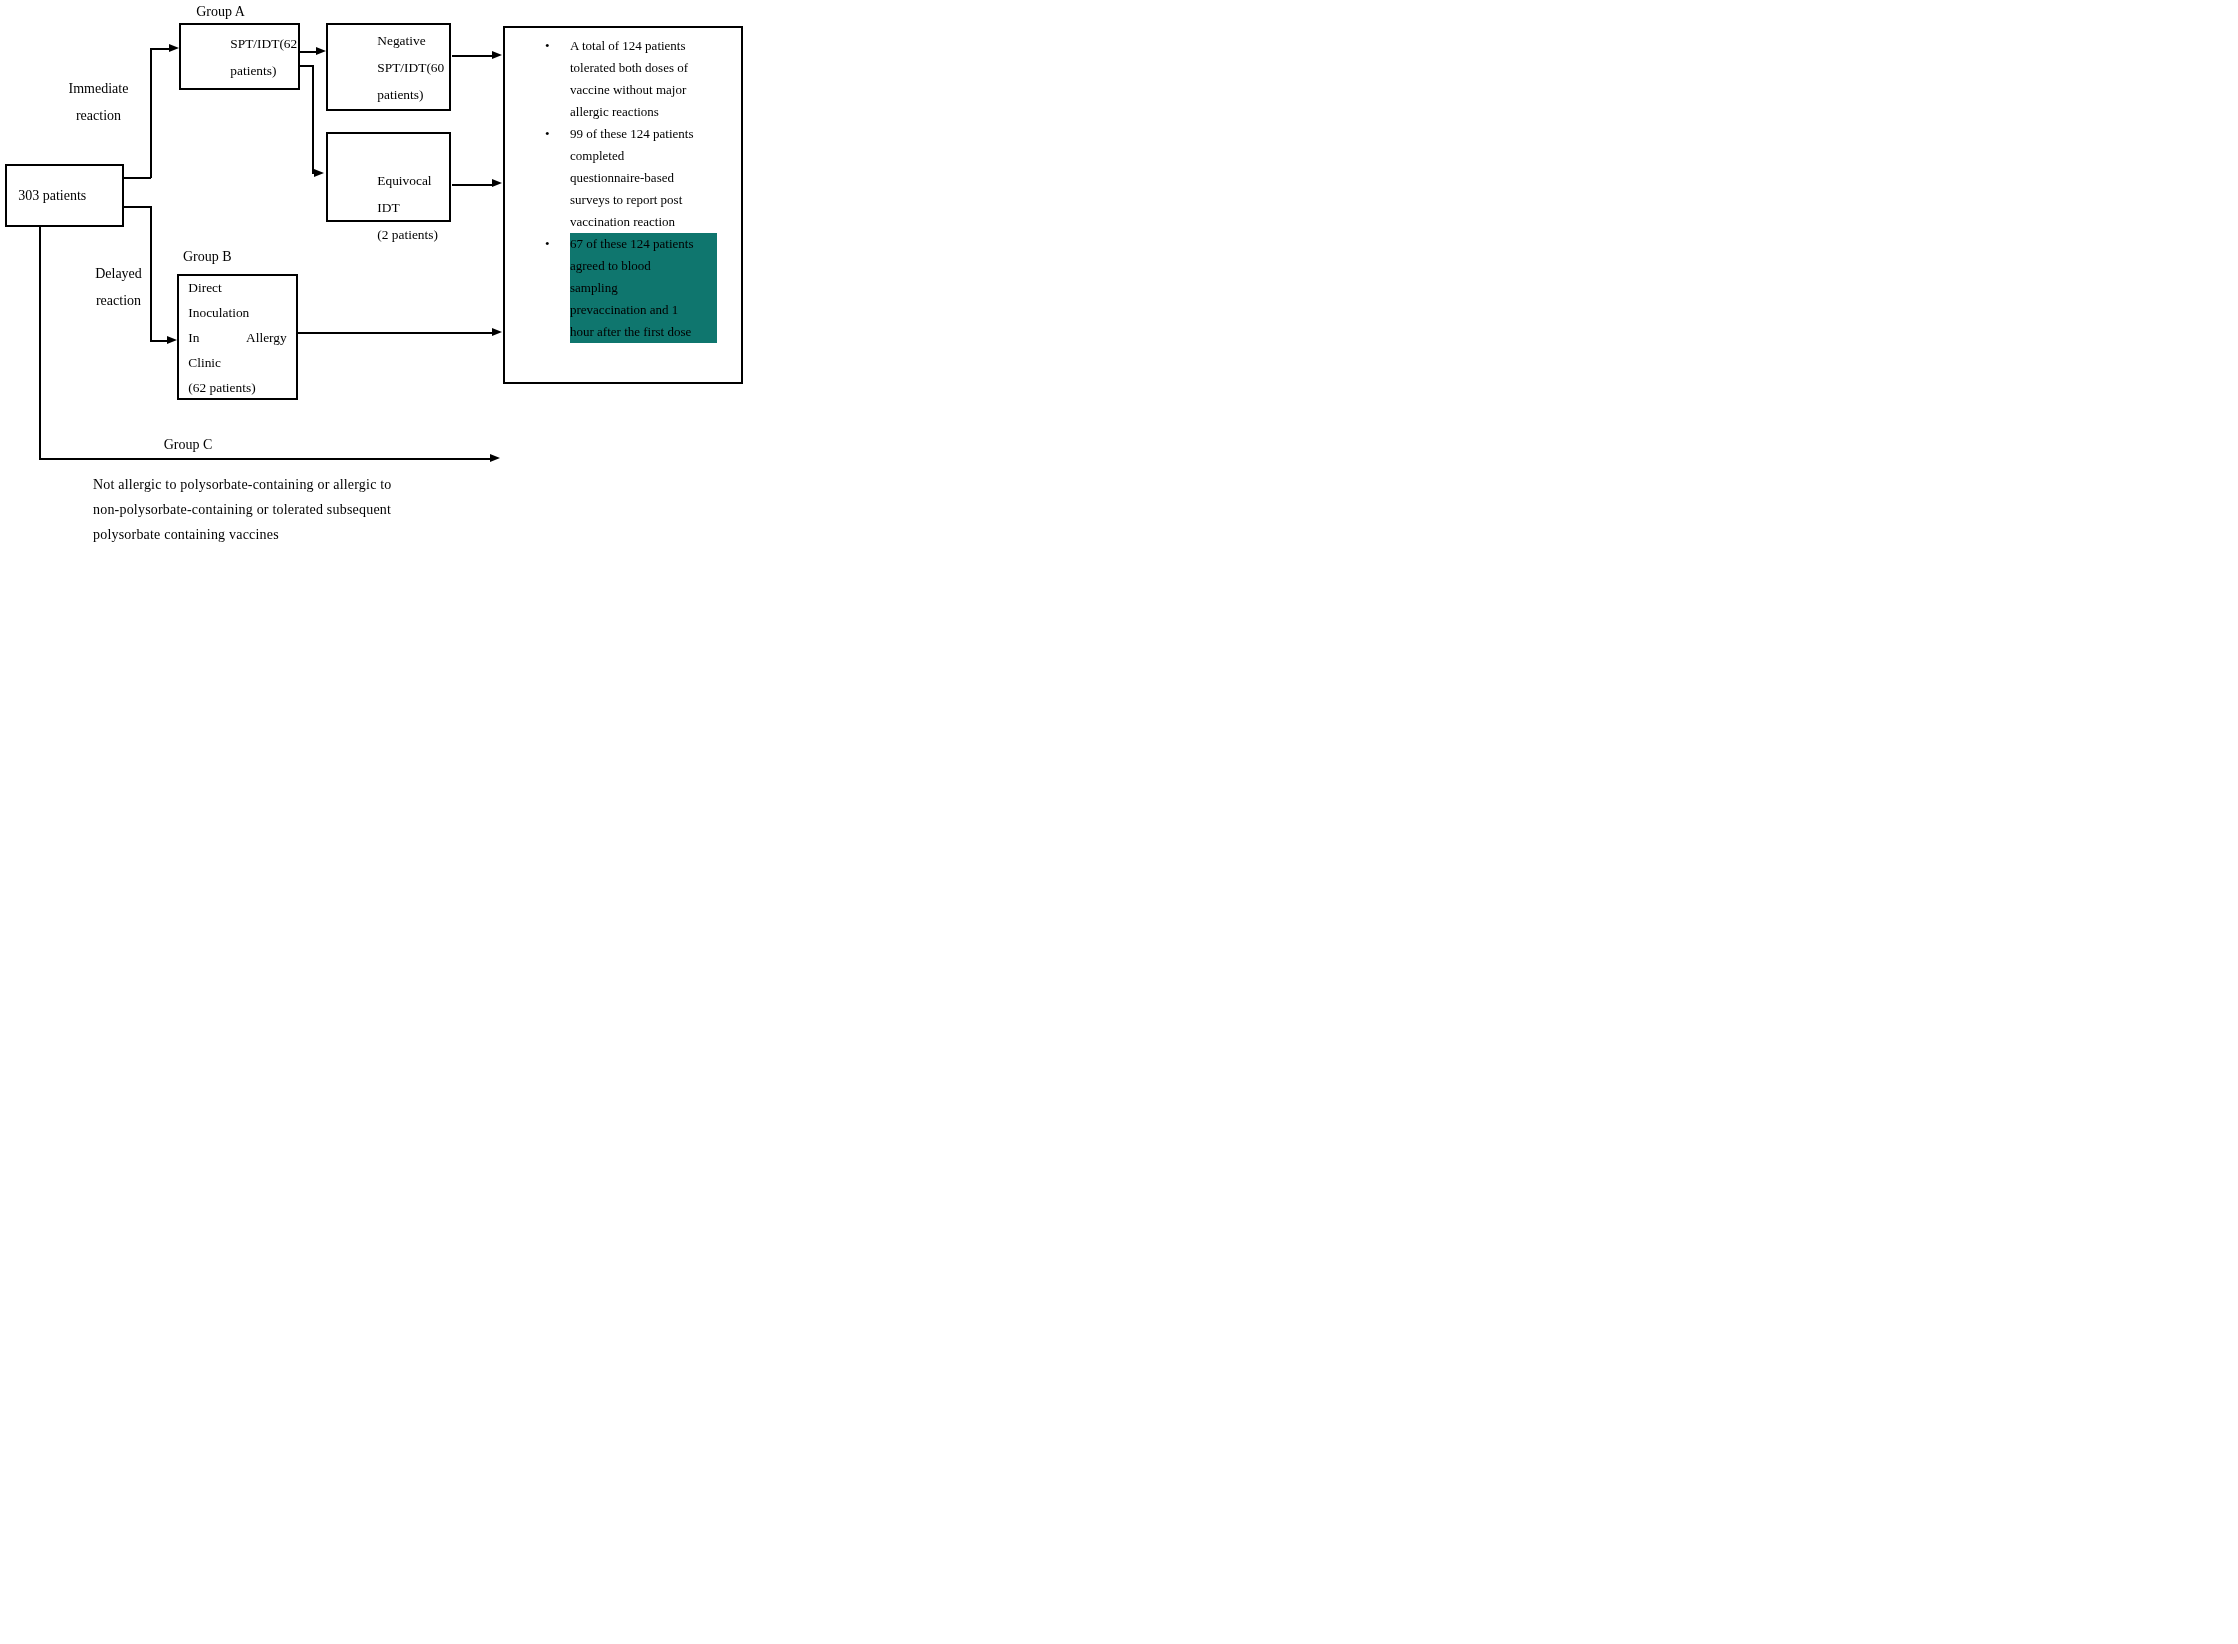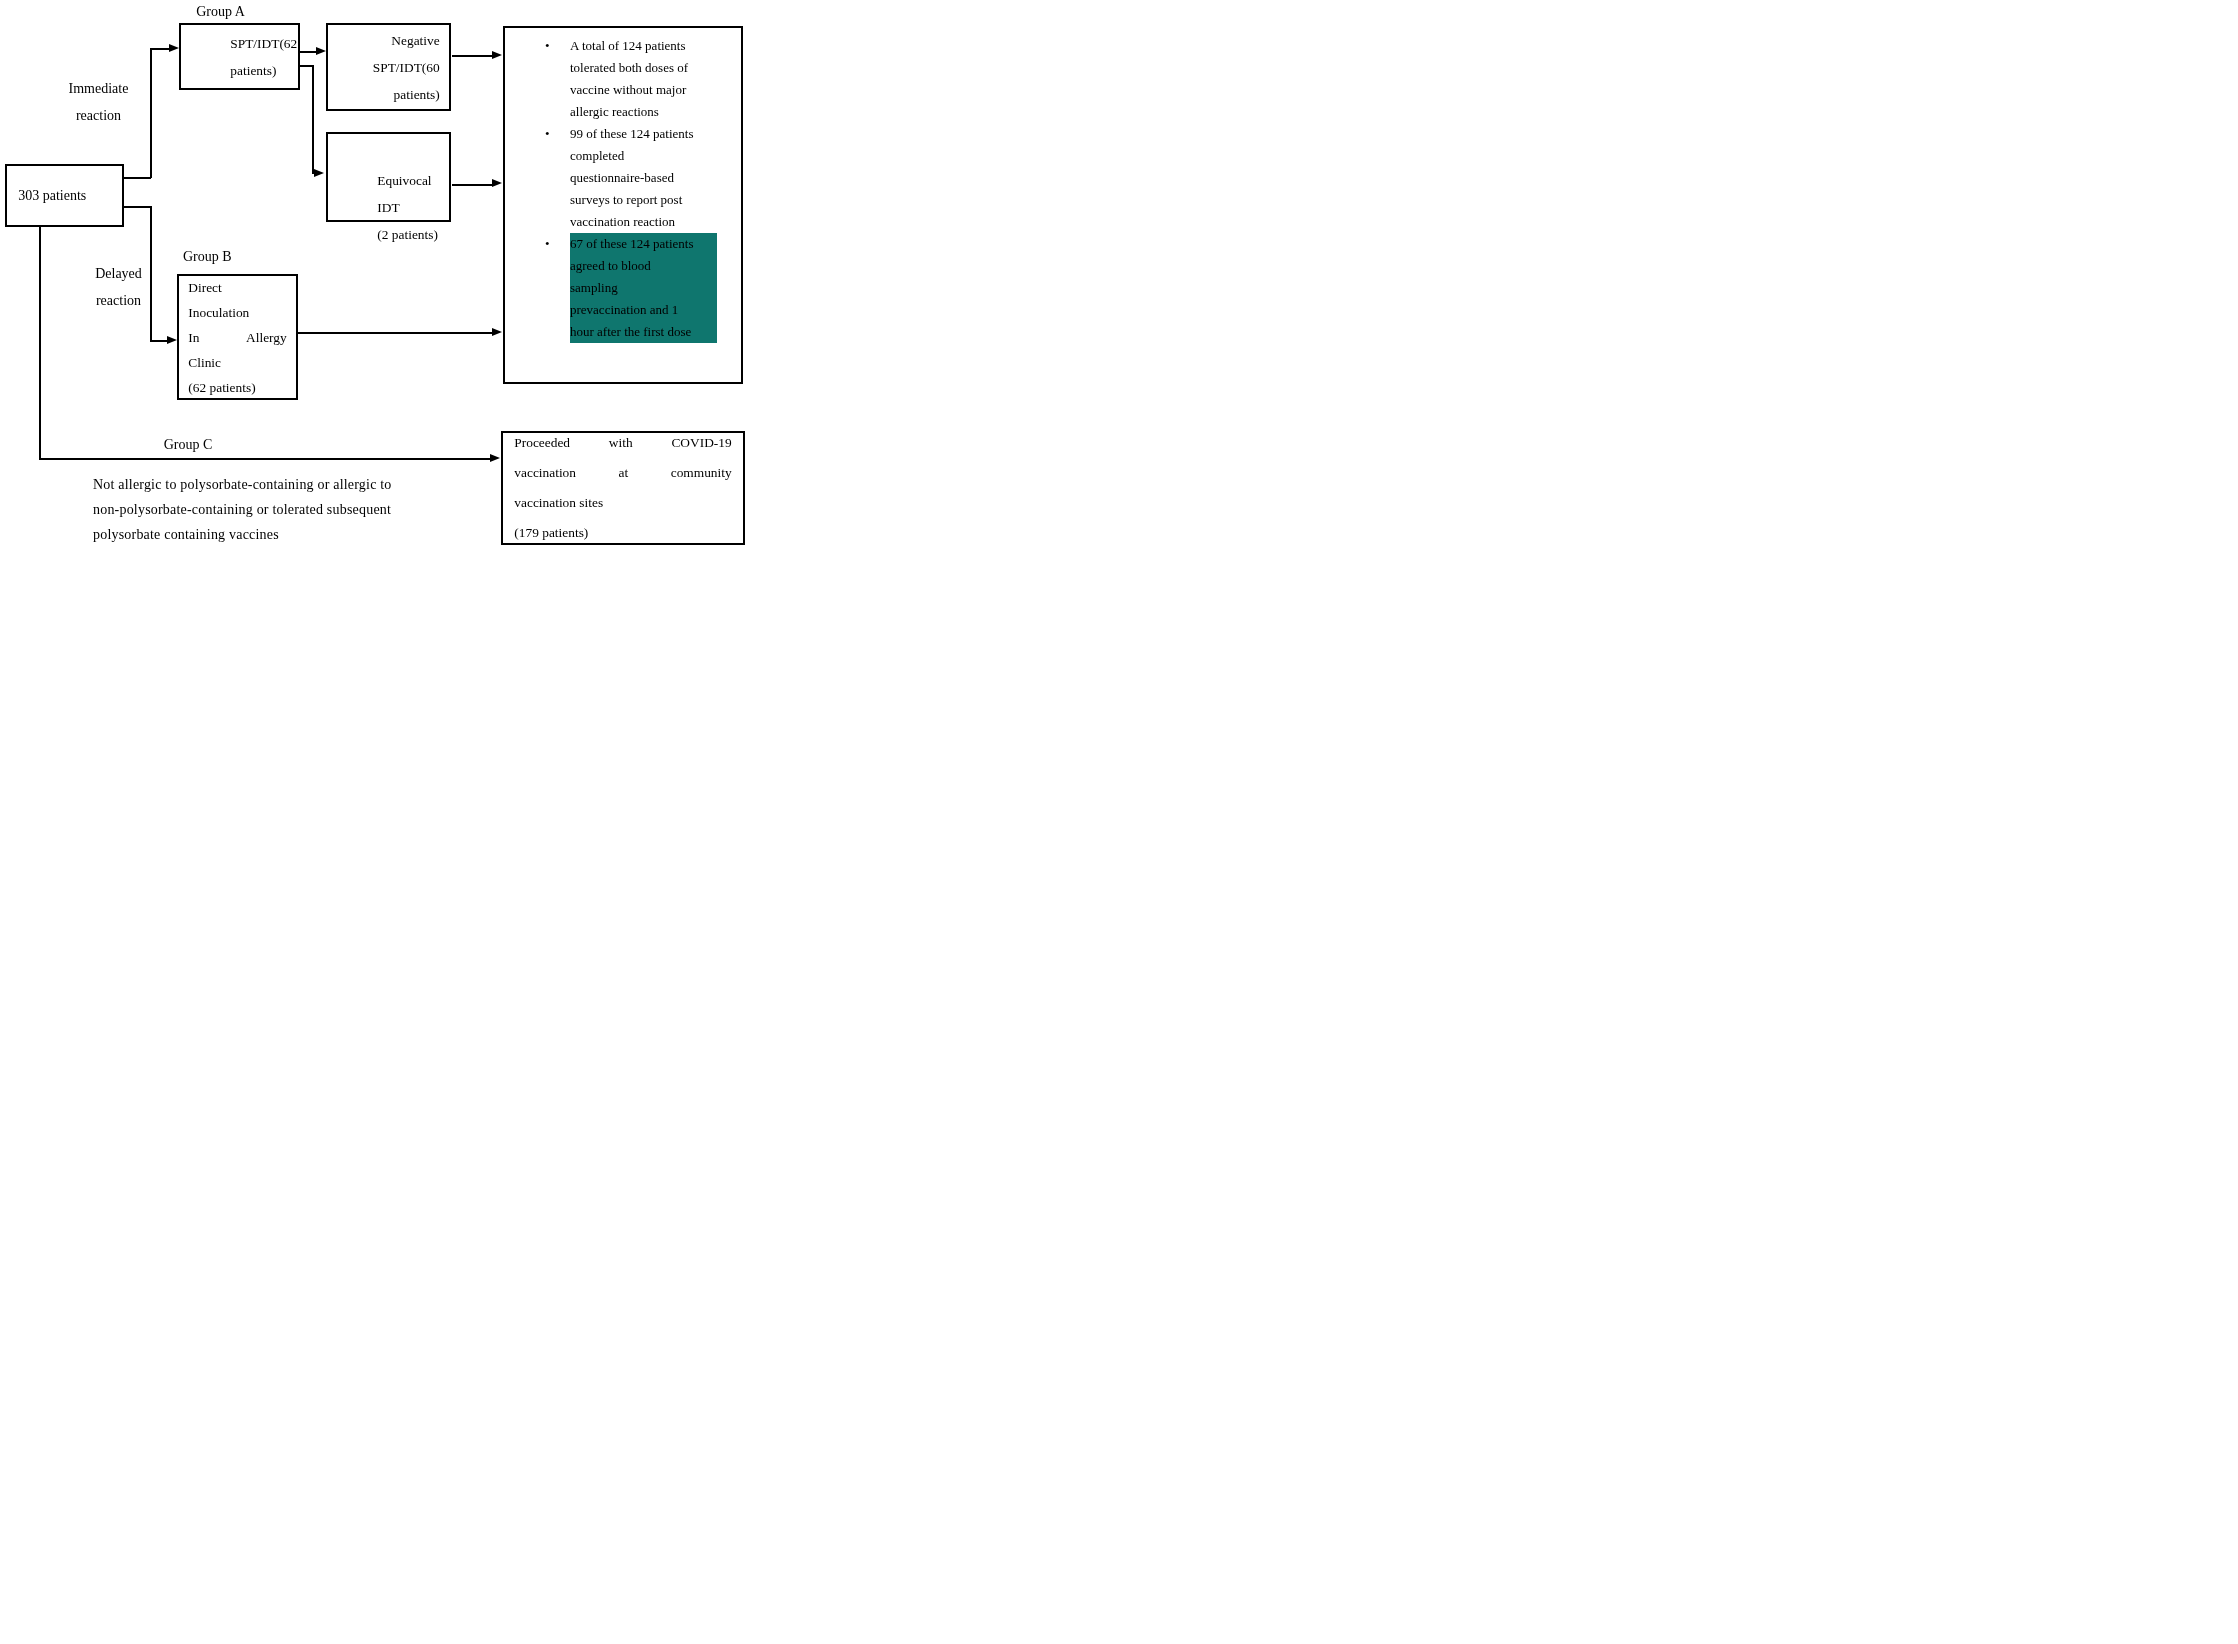--- a/index.html
+++ b/index.html
@@ -95,21 +95,21 @@
   </div>
 
   <div class="box pad18" style="left:179px;top:23px;width:121px;height:67px;">
     <div class="btxt jline">
       <span>SPT/IDT</span>
       <span>(62</span>
     </div>
     <div class="btxt">patients)</div>
   </div>
 
-  <div class="box pad18" style="left:326px;top:23px;width:125px;height:88px;align-items:flex-end;">
+  <div class="box pad18" style="left:326px;top:23px;width:125px;height:88px;">
     <div class="btxt">Negative</div>
     <div class="btxt jline">
       <span>SPT/IDT</span>
       <span>(60</span>
     </div>
     <div class="btxt">patients)</div>
   </div>
 
   <div class="box pad18" style="left:326px;top:132px;width:125px;height:90px;justify-content:flex-start;padding-top:33px;">
     <div class="btxt prelines">Equivocal IDT
@@ -152,29 +152,15 @@
 prevaccination and 1
 hour after the first dose</span>
       </div>
     </div>
   </div>
 
   <div class="note" style="left:93px;top:472px;width:397px;">Not allergic to polysorbate-containing or allergic to
 non-polysorbate-containing or tolerated subsequent
 polysorbate containing vaccines</div>
 
-  <div class="box pad22" style="left:501px;top:431px;width:244px;height:114px;">
-    <div class="jline" style="font-size:13.4px;line-height:30px;">
-      <span>Proceeded</span>
-      <span>with</span>
-      <span>COVID-19</span>
-    </div>
-    <div class="jline" style="font-size:13.4px;line-height:30px;">
-      <span>vaccination</span>
-      <span>at</span>
-      <span>community</span>
-    </div>
-    <div style="font-size:13.4px;line-height:30px;">vaccination sites</div>
-    <div style="font-size:13.4px;line-height:30px;">(179 patients)</div>
-  </div>
 
 </div>
 
 
 </body></html>

